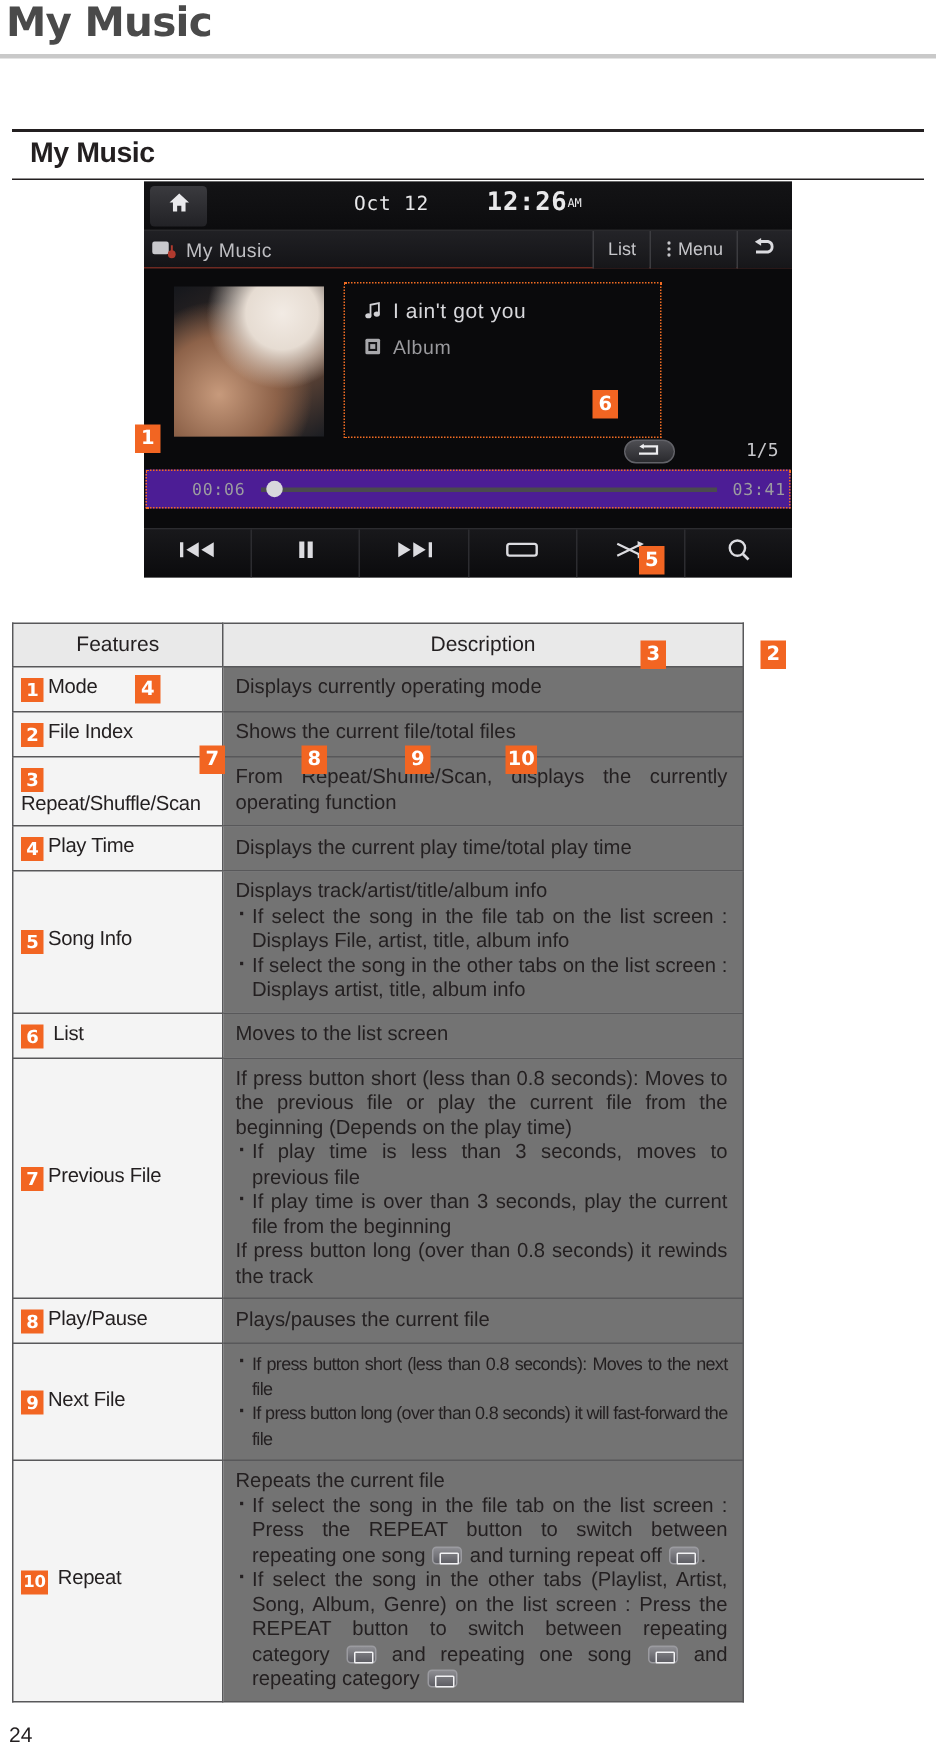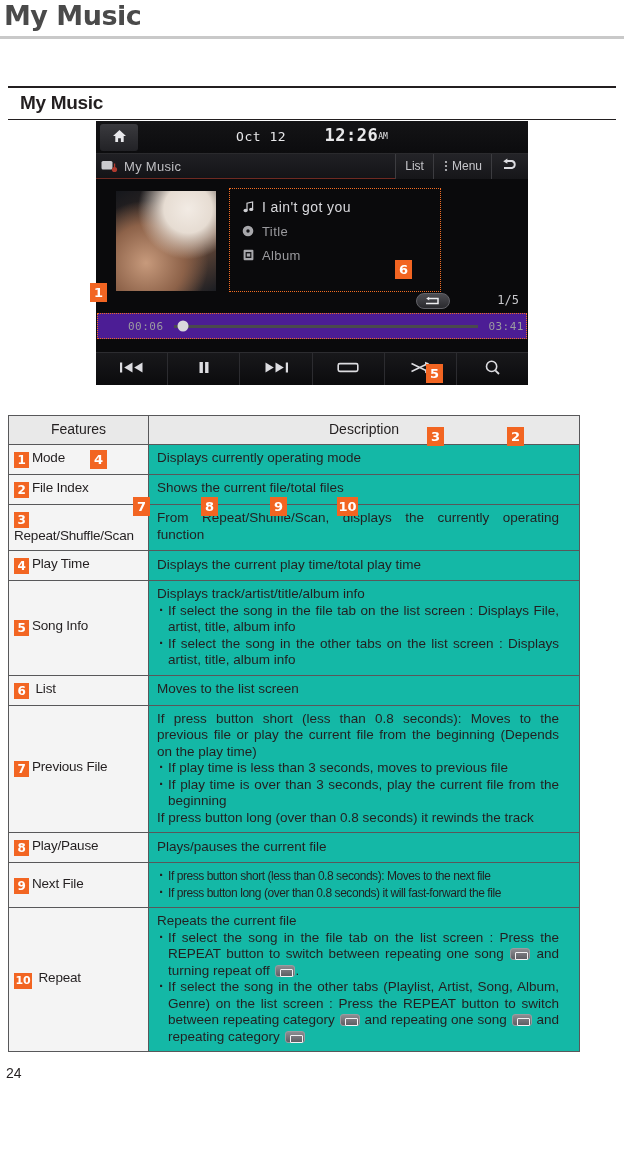--- a/index.html
+++ b/index.html
@@ -206,21 +206,21 @@
     width: 17px; height: 19px;
     line-height: 19px;
     text-align: center;
     font-family: "DejaVu Sans", sans-serif;
     z-index: 5;
   }
   .badge.wide { width: 21px; }
 
   
   table.spec {
-    width: 572px;
+    width: 488px;
     margin: 0 8px;
     border-collapse: collapse;
     table-layout: fixed;
   }
   table.spec th, table.spec td {
     border: 1px solid #58585a;
     vertical-align: middle;
     font-size: 13.5px;
     line-height: 16.5px;
   }
@@ -230,22 +230,22 @@
     font-size: 14px;
     text-align: center;
     padding: 5px 0 6px;
   }
   td.feat {
     background: #f4f4f4;
     padding: 5px 4px 6px 5px;
     letter-spacing: -0.2px;
   }
   td.desc {
-    background: #14b8a6;
-    padding: 5px 20px 6px 8px;
+    background: #737373;
+    padding: 5px 10px 6px 8px;
     text-align: justify;
   }
   .tbadge {
     display: inline-block;
     background: #f26522;
     color: #fff;
     font-weight: 700;
     font-size: 12px;
     width: 15px; height: 16px;
     line-height: 16px;
@@ -367,29 +367,20 @@
             <svg width="11" height="12" viewBox="0 0 11 12">
                 <path d="M4 9.2 V2.2 L9.6 1 V8" fill="none" stroke="#d0d0d4" stroke-width="1.2"></path>
                 <ellipse cx="2.6" cy="9.5" rx="2.1" ry="1.7" fill="#d0d0d4"></ellipse>
                 <ellipse cx="8.2" cy="8.4" rx="2.1" ry="1.7" fill="#d0d0d4"></ellipse>
               </svg>
           </span>
           <span class="song-txt">I ain't got you</span>
         </div>
         <div class="song-row">
           <span class="song-ico">
-            <svg width="12" height="12" viewBox="0 0 12 12">
-                <circle cx="6" cy="6" r="5.3" fill="#a8a8ac"></circle>
-                <circle cx="6" cy="6" r="1.7" fill="#141417"></circle>
-              </svg>
-          </span>
-          <span class="song-txt">Title</span>
-        </div>
-        <div class="song-row">
-          <span class="song-ico">
             <svg width="11" height="12" viewBox="0 0 11 12">
                 <rect x="0.6" y="0.8" width="9.8" height="10.4" rx="1" fill="#a8a8ac"></rect>
                 <rect x="2.6" y="3" width="5.8" height="6" fill="#141417"></rect>
                 <rect x="3.8" y="4.4" width="3.4" height="3.2" fill="#a8a8ac"></rect>
               </svg>
           </span>
           <span class="song-txt">Album</span>
         </div>
       </div>
 

